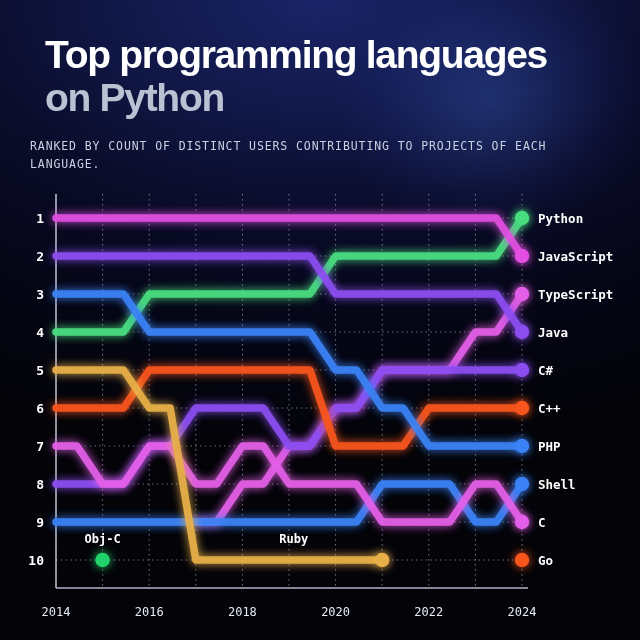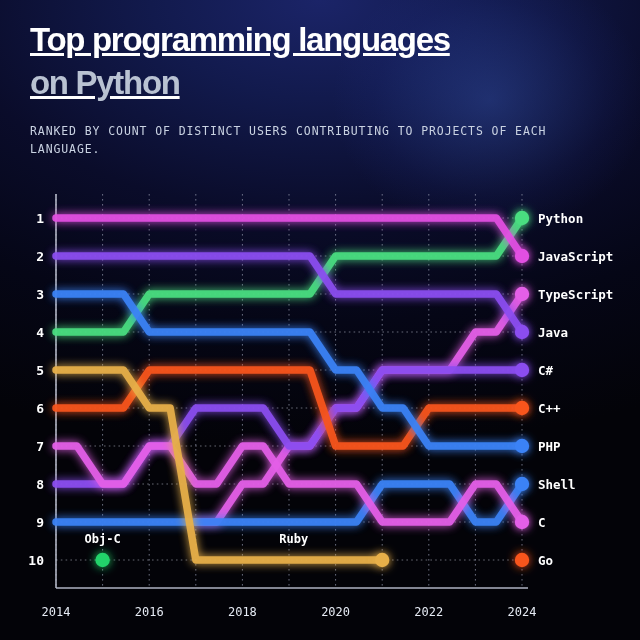--- a/index.html
+++ b/index.html
@@ -15,22 +15,22 @@
     background:
       radial-gradient(120% 70% at 50% 0%, #1b2468 0%, #121a4d 22%, #0a0c2a 48%, #050616 72%, #030308 100%);
   }
   .glow-tr{
     position:absolute;top:-80px;right:-60px;width:420px;height:360px;
     background:radial-gradient(closest-side, rgba(70,110,220,.30), rgba(40,60,160,.10) 55%, rgba(0,0,0,0) 75%);
     pointer-events:none;
   }
   .header{position:absolute;left:30px;top:18px;right:20px;}
   h1.title{
-    margin:0;font-size:33px;line-height:43px;font-weight:bold;
-    letter-spacing:-1.3px;color:#ffffff;text-decoration:underline;
+    margin:15px;font-size:39px;line-height:43px;font-weight:bold;
+    letter-spacing:-1.3px;color:#ffffff;
   }
   h1.title .sub{color:#b9c2d2;display:block;}
   .ranked{
     margin-top:18px;
     font-family:"DejaVu Sans Mono","Liberation Mono",monospace;
     font-size:11.5px;line-height:18px;letter-spacing:.9px;
     color:#c9d2e2;max-width:580px;
   }
   .chartwrap{position:absolute;left:0;top:186px;width:640px;height:454px;}
   svg{display:block;}

